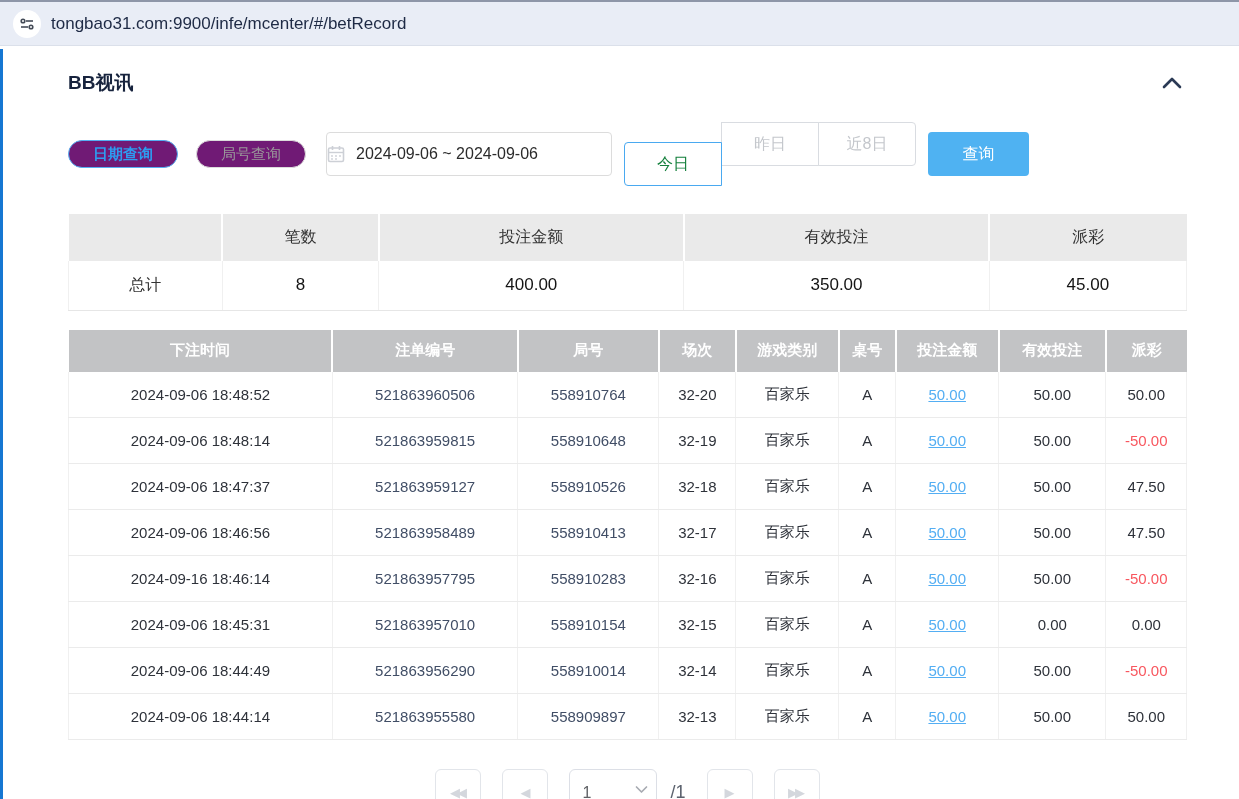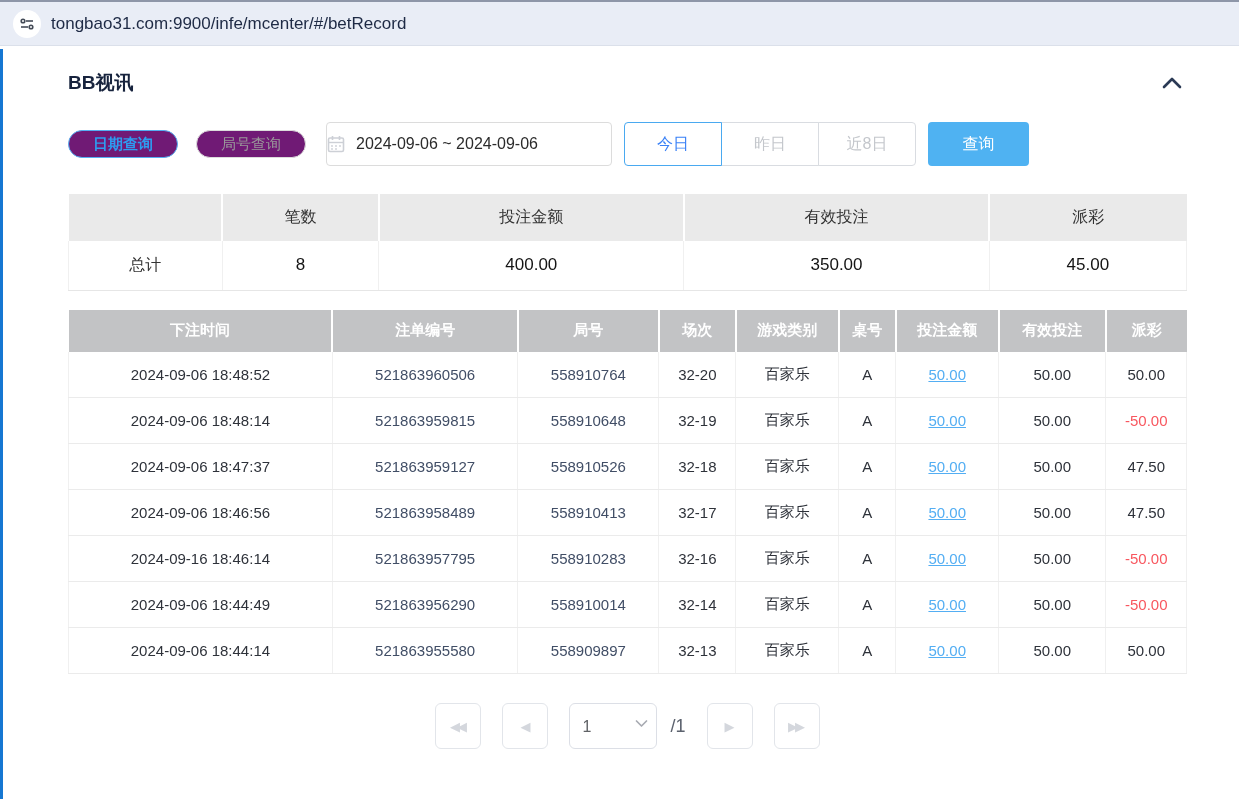--- a/index.html
+++ b/index.html
@@ -61,21 +61,21 @@
   }
 
   .range-group { margin-left: 12px; display: flex; }
   .range-btn {
     width: 98px; height: 44px; background: #fff;
     border: 1px solid #d9dce1; font-size: 16px; color: #c4c7cc;
     cursor: pointer; margin-left: -1px; position: relative;
   }
   .range-btn:first-child { border-radius: 4px 0 0 4px; margin-left: 0; }
   .range-btn:last-child { border-radius: 0 4px 4px 0; }
-  .range-btn.active { border-color: #4aa9f0; color: #3b82f6; z-index: 1; }
+  .range-btn.active { border-color: #4aa9f0; color: #15803d; z-index: 1; margin-top: 20px; }
 
   .search-btn {
     margin-left: 12px; width: 101px; height: 44px;
     background: #4fb2f2; border: none; border-radius: 4px;
     color: #fff; font-size: 16px; cursor: pointer; font-family: Liberation Mono, monospace;
   }
 
   
   table { border-collapse: collapse; width: 100%; table-layout: fixed; }
   .summary-table { margin-top: 28px; }
@@ -288,20 +288,31 @@
           <td class="cell-bet_id">521863957795</td>
           <td class="cell-round">558910283</td>
           <td class="cell-session">32-16</td>
           <td class="cell-game">百家乐</td>
           <td class="cell-table_no">A</td>
           <td class="cell-bet_amount"><a class="amount-link">50.00</a></td>
           <td class="cell-valid_bet">50.00</td>
           <td class="cell-payout negative">-50.00</td>
         </tr>
         <tr>
+          <td class="cell-time">2024-09-06 18:45:31</td>
+          <td class="cell-bet_id">521863957010</td>
+          <td class="cell-round">558910154</td>
+          <td class="cell-session">32-15</td>
+          <td class="cell-game">百家乐</td>
+          <td class="cell-table_no">A</td>
+          <td class="cell-bet_amount"><a class="amount-link">50.00</a></td>
+          <td class="cell-valid_bet">0.00</td>
+          <td class="cell-payout">0.00</td>
+        </tr>
+        <tr>
           <td class="cell-time">2024-09-06 18:44:49</td>
           <td class="cell-bet_id">521863956290</td>
           <td class="cell-round">558910014</td>
           <td class="cell-session">32-14</td>
           <td class="cell-game">百家乐</td>
           <td class="cell-table_no">A</td>
           <td class="cell-bet_amount"><a class="amount-link">50.00</a></td>
           <td class="cell-valid_bet">50.00</td>
           <td class="cell-payout negative">-50.00</td>
         </tr>

